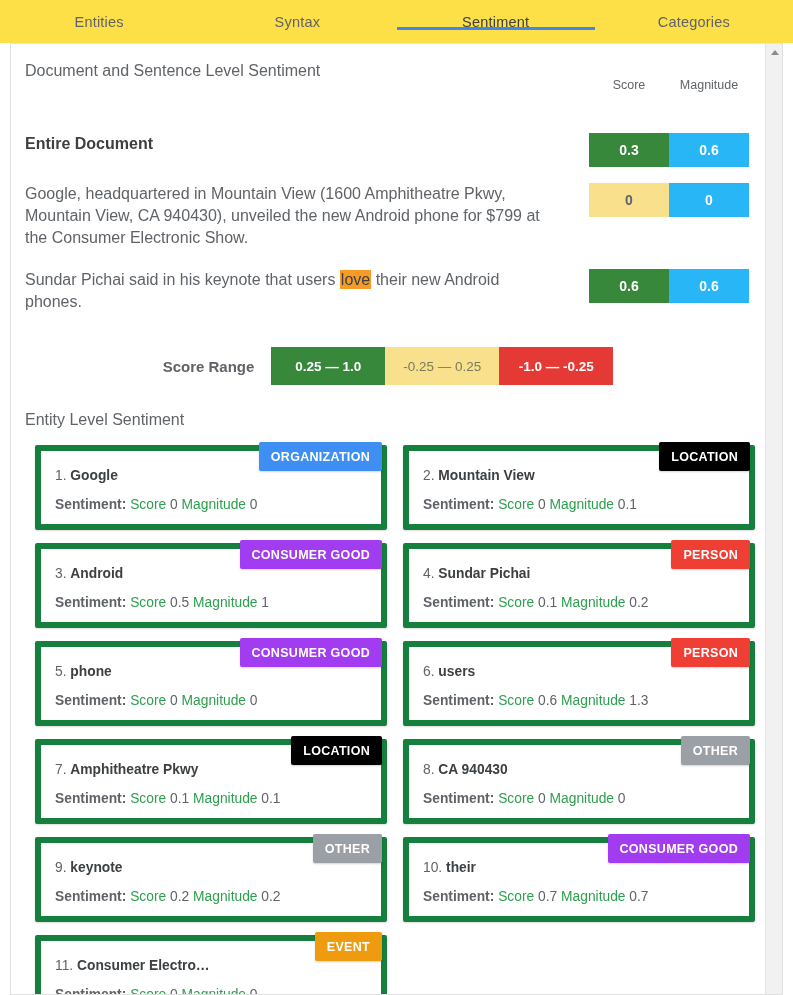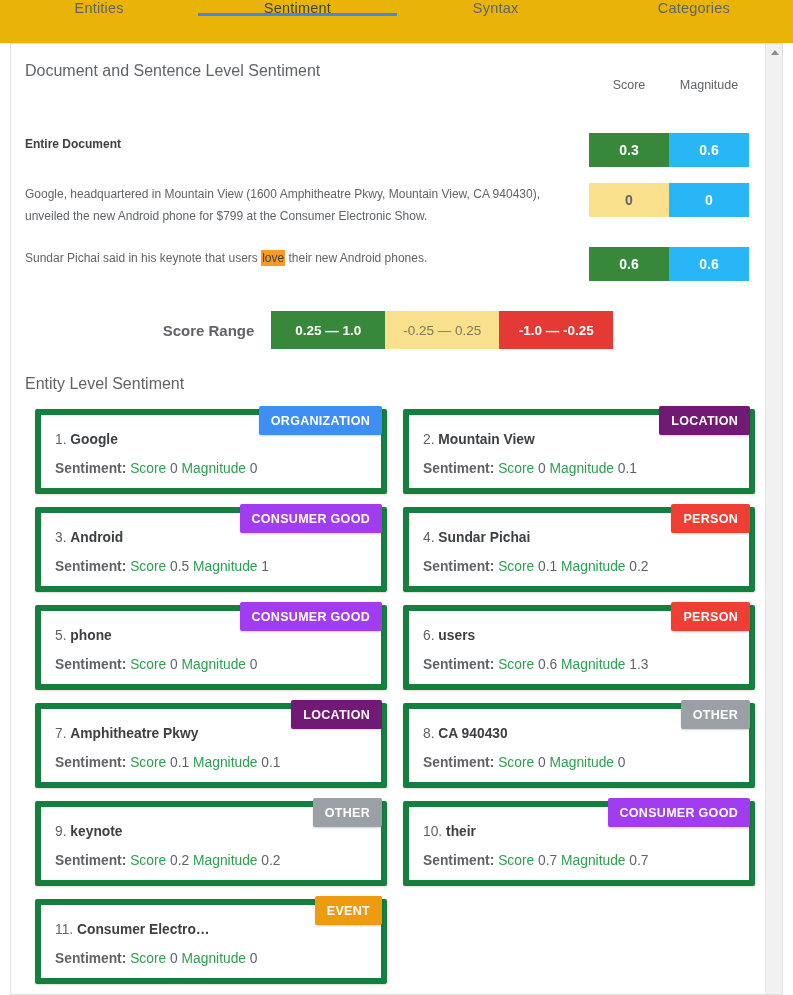--- a/index.html
+++ b/index.html
@@ -8,23 +8,23 @@
     width: 793px; height: 995px;
     background: #ffffff;
     font-family: "Liberation Sans", sans-serif;
     overflow: hidden;
   }
 
   
   .tabbar {
     position: relative;
     height: 43px;
-    background: #eab308;
-    display: flex;
-    align-items: flex-start;
+    background: #fde047;
+    display: flex;
+    align-items: center;
   }
   .tab {
     flex: 1 1 0;
     display: flex;
     align-items: center;
     justify-content: center;
     font-size: 14.5px;
     color: #5f6368;
     letter-spacing: .2px;
     cursor: pointer;
@@ -104,21 +104,21 @@
     position: relative;
     display: flex;
     align-items: flex-start;
     padding: 0 16px 0 14px;
     min-height: 30px;
   }
   .srow + .srow { margin-top: 20px; }
   .srow-text {
     flex: 1 1 auto;
     max-width: 530px;
-    font-size: 12px;
+    font-size: 16px;
     line-height: 22px;
     color: #5f6368;
   }
   .srow-text.bold { font-weight: bold; color: #3c4043; }
   .hl { background: #f89b26; color: #3c4043; padding: 1px 1px; }
 
   .scorepair {
     position: absolute;
     right: 16px;
     display: flex;
@@ -214,39 +214,39 @@
     padding: 0 12px;
     font-size: 12.5px;
     font-weight: bold;
     color: #ffffff;
     letter-spacing: .3px;
     border-radius: 2px;
     box-shadow: 0 1px 2px rgba(0,0,0,.18);
     white-space: nowrap;
   }
   .badge.ORGANIZATION   { background: #3f8ef4; }
-  .badge.LOCATION       { background: #701a75; }
+  .badge.LOCATION       { background: #000000; }
   .badge.CONSUMER_GOOD  { background: #a23cf0; }
   .badge.PERSON         { background: #ef3e33; }
   .badge.OTHER          { background: #9aa0a6; padding-left: 12px; }
   .badge.EVENT          { background: #ef9b0f; }
 </style>
 </head>
 <body>
 
 <div class="tabbar" id="tabbar">
     <div class="tab">
       <span>Entities</span>
     </div>
+    <div class="tab">
+      <span>Syntax</span>
+    </div>
     <div class="tab active">
       <span>Sentiment</span>
       <div class="tab-underline"></div>
-    </div>
-    <div class="tab">
-      <span>Syntax</span>
     </div>
     <div class="tab">
       <span>Categories</span>
     </div>
   </div>
 
 <div class="panel">
   <div class="panel-scrollarea">
 
     <div class="doc-block">

